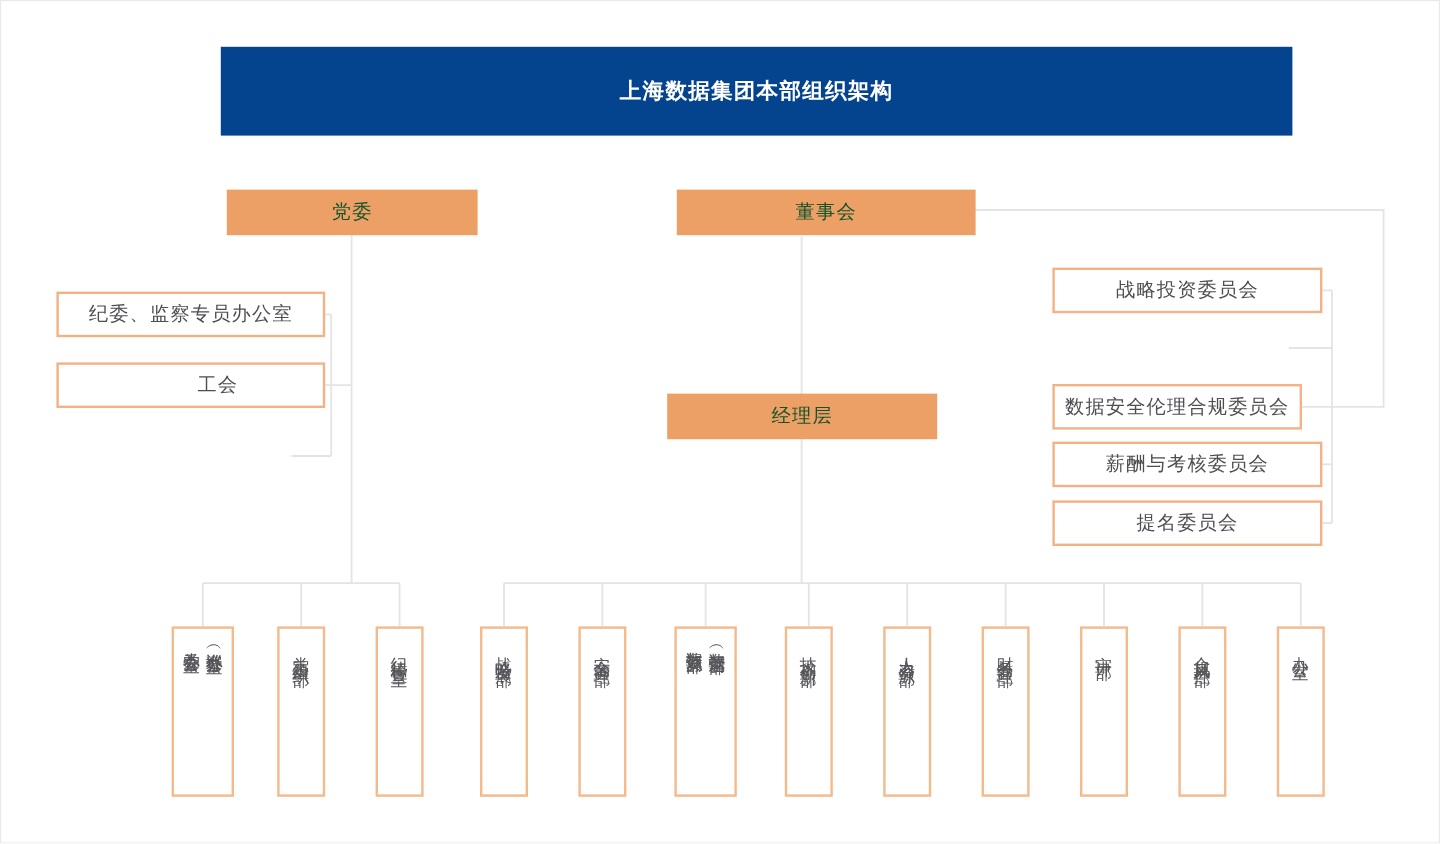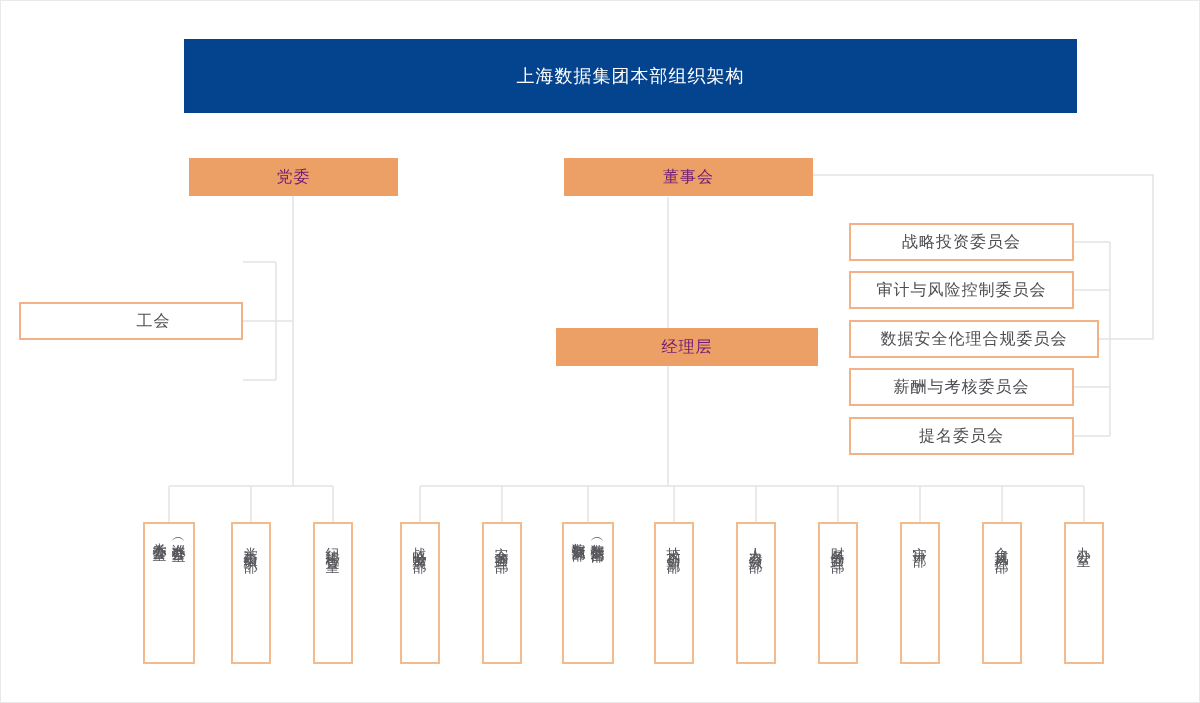--- a/index.html
+++ b/index.html
@@ -6,40 +6,40 @@
   body { font-family:"Liberation Sans", sans-serif; }
   #canvas {
     position:relative; width:1198px; height:701px;
     background:#ffffff; border:1px solid #e9e9ec; overflow:hidden;
   }
   svg.wires { position:absolute; left:0; top:0; width:1200px; height:703px; }
   .banner {
     position:absolute; left:183px; top:38px; width:893px; height:74px;
     background:#04438e; display:flex; align-items:center; justify-content:center;
   }
-  .banner span { color:#ffffff; font-size:18px; font-weight:normal; letter-spacing:1px; }
+  .banner span { color:#ffffff; font-size:18px; font-weight:bold; letter-spacing:1px; }
   .onode {
     position:absolute; height:38px; box-sizing:border-box;
-    background:#eda066; color:#701a75; font-size:16px; letter-spacing:1px;
+    background:#eda066; color:#14532d; font-size:16px; letter-spacing:1px;
     display:flex; align-items:center; justify-content:center;
   }
   #n-party   { left:188px; top:157px; width:209px; }
   #n-board   { left:563px; top:157px; width:249px; }
-  #n-mgmt    { left:555px; top:327px; width:262px; }
+  #n-mgmt    { left:555px; top:327px; width:225px; }
   .hnode {
     position:absolute; height:38px; box-sizing:border-box;
     background:#ffffff; border:2px solid #f2b285; color:#4d4d52; font-size:16px;
-    display:flex; align-items:center; justify-content:center; letter-spacing:1px;
+    display:flex; align-items:center; justify-content:center; letter-spacing:1px;margin-left:28px;
   }
   #lo0 { left:18px; top:242px; width:224px; }
   #lo1 { left:18px; top:301px; width:224px;padding-left:45px; }
   #lo2 { left:18px; top:360px; width:224px; }
   #c0 { left:848px; top:222px; width:225px; }
   #c1 { left:848px; top:270px; width:225px; }
-  #c2 { left:848px; top:319px; width:250px; }
+  #c2 { left:848px; top:319px; width:208px; }
   #c3 { left:848px; top:367px; width:225px; }
   #c4 { left:848px; top:416px; width:225px;text-align:center; }
   .vbox {
     position:absolute; top:521px; height:142px; width:40px; box-sizing:border-box;
     background:#ffffff; border:2px solid #f3ba8c;
     display:flex; flex-direction:row; justify-content:center; align-items:flex-start;
     padding-top:12px;
   }
   .vbox.two { width:52px; padding-top:8px; }
   .vcol {
@@ -75,24 +75,24 @@
   </svg>
 
   <div class="banner">
     <span>上海数据集团本部组织架构</span>
   </div>
 
   <div class="onode" id="n-party">党委</div>
   <div class="onode" id="n-board">董事会</div>
   <div class="onode" id="n-mgmt">经理层</div>
 
+  <div class="hnode" id="lo0">纪委、监察专员办公室</div>
   <div class="hnode" id="lo1">工会</div>
 
   <div class="hnode" id="c0">战略投资委员会</div>
-  <div class="hnode" id="c1">审计与风险控制委员会</div>
   <div class="hnode" id="c2">数据安全伦理合规委员会</div>
   <div class="hnode" id="c3">薪酬与考核委员会</div>
   <div class="hnode" id="c4">提名委员会</div>
 
   <div class="vbox two" id="pd0">
     <span class="vcol">党委办公室</span>
     <span class="vcol">（巡察办公室）</span>
   </div>
   <div class="vbox" id="pd1">
     <span class="vcol">党委组织部</span>

